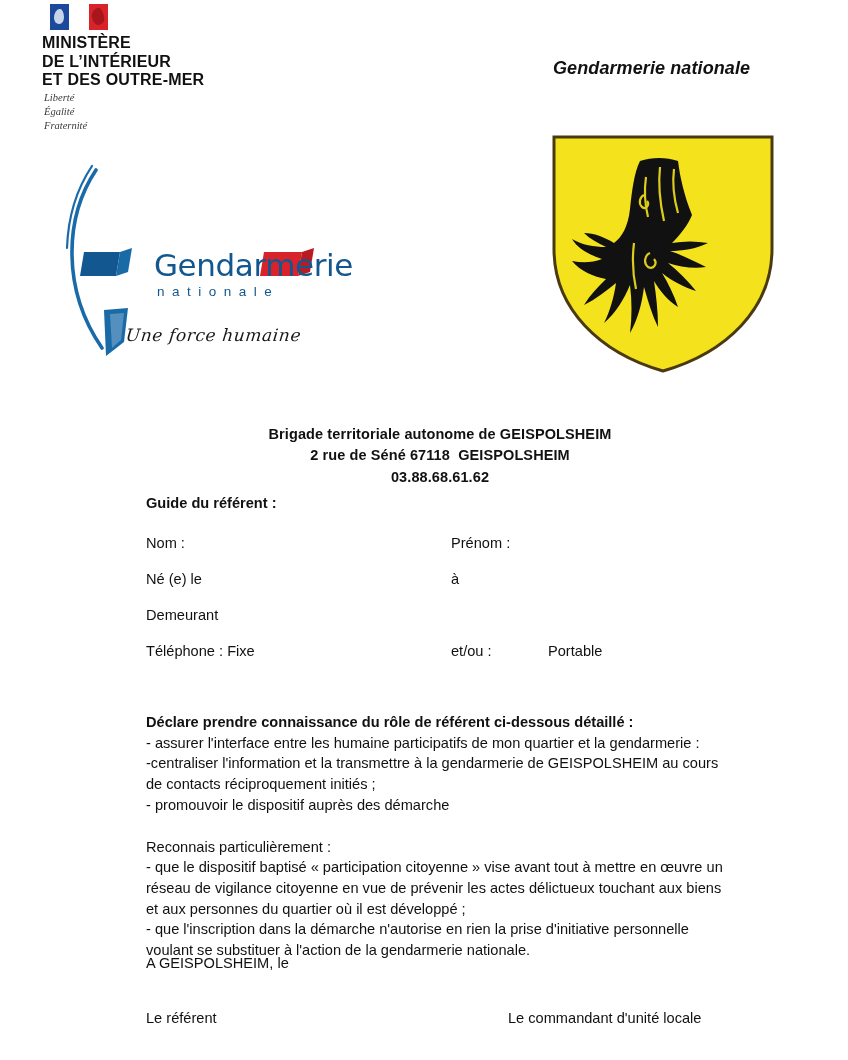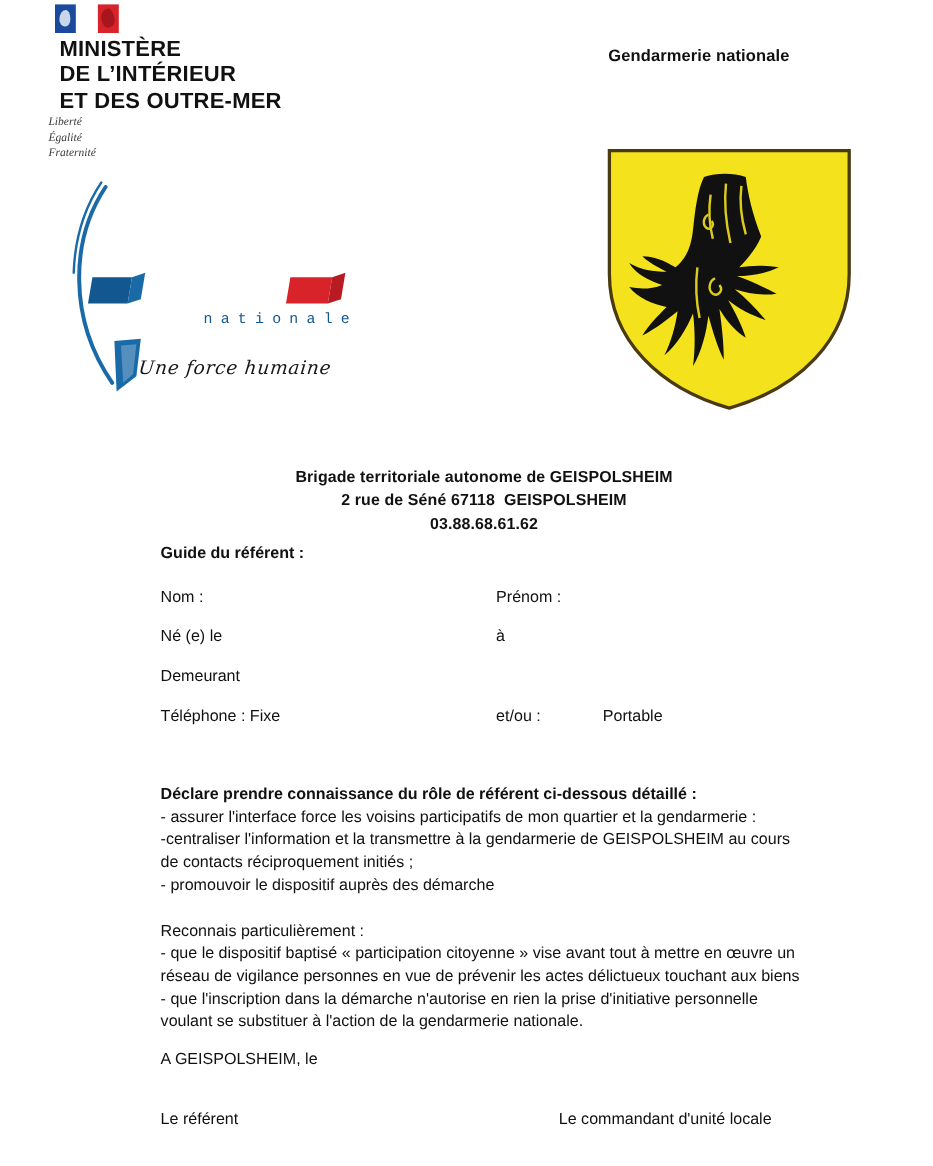--- a/index.html
+++ b/index.html
@@ -49,46 +49,46 @@
   .marianne .red::after {
     content: "";
     position: absolute;
     left: 3px; top: 4px;
     width: 12px; height: 17px;
     background: #a8161d;
     border-radius: 60% 30% 50% 40% / 50% 60% 40% 50%;
     transform: rotate(-12deg);
   }
   .ministry-name {
-    font-size: 20px;
+    font-size: 16px;
     font-weight: bold;
     letter-spacing: 0.2px;
     line-height: 1.17;
     color: #111;
-    margin-left: 12px;
   }
   .ministry-name div { white-space: nowrap; }
   .devise {
     margin-top: 1px;
     margin-left: 2px;
     font-family: "Liberation Serif", serif;
     font-style: italic;
     font-size: 10.5px;
     line-height: 1.32;
     color: #3a3a3a;
   }
 
   .corps-title {
     position: absolute;
     left: 553px;
-    top: 42px;
-    font-size: 15px;
+    top: 58px;
+    font-size: 18px;
     font-weight: bold;
     letter-spacing: 0.1px;
     white-space: nowrap;
+    font-style: italic;
   }
 
   
   .gend-logo {
     position: absolute;
     left: 58px;
     top: 160px;
     width: 300px;
     height: 210px;
   }
@@ -103,22 +103,21 @@
     line-height: 1;
     font-family: "DejaVu Sans", sans-serif;
   }
   .gend-sub {
     position: absolute;
     left: 99px;
     top: 124px;
     font-size: 13.5px;
     color: #12578f;
     letter-spacing: 7.5px;
-    font-family: Liberation Mono, monospace;
-    margin-left: 28px;
+    font-family: Liberation Sans, sans-serif;
   }
   .gend-tag {
     position: absolute;
     left: 68px;
     top: 165px;
     font-family: "DejaVu Serif", serif;
     font-style: italic;
     font-size: 17px;
     color: #15181c;
     letter-spacing: 0.6px;
@@ -227,20 +226,21 @@
   <svg width="300" height="210" viewBox="0 0 300 210" aria-hidden="true">
     <path d="M38,10 C6,58 4,130 44,188" fill="none" stroke="#1b6aa8" stroke-width="3.6" stroke-linecap="round"></path>
     <path d="M34,6 C18,30 10,58 9,88" fill="none" stroke="#1b6aa8" stroke-width="2.2" stroke-linecap="round"></path>
     <path d="M46,150 L70,148 L66,182 L48,196 Z" fill="#1b6aa8"></path>
     <path d="M52,154 L66,153 L63,180 L54,188 Z" fill="#ffffff" opacity="0.25"></path>
     <path d="M26,92 L62,92 L58,116 L22,116 Z" fill="#12578f"></path>
     <path d="M62,92 L74,88 L70,112 L58,116 Z" fill="#1b6aa8"></path>
     <path d="M206,92 L244,92 L240,116 L202,116 Z" fill="#d8232a"></path>
     <path d="M244,92 L256,88 L252,112 L240,116 Z" fill="#b81b22"></path>
   </svg>
+  <div class="gend-word">Gendarmerie</div>
   <div class="gend-sub">nationale</div>
   <div class="gend-tag">Une force humaine</div>
 </div>
 
 <div class="blason">
   <svg width="230" height="242" viewBox="0 0 230 242" aria-hidden="true">
     <path d="M6,4 H224 V116 C224,176 178,220 115,238 C52,220 6,176 6,116 Z" fill="#f3e21c" stroke="#4a3a10" stroke-width="3"></path>
     <g fill="#111111">
       <path d="M92,28 C86,40 84,58 82,76 C80,94 74,104 66,110
                C56,104 46,100 36,100 C42,106 50,110 58,114
@@ -297,30 +297,31 @@
 
   <div class="row">
     <span class="left">Téléphone : Fixe</span>
     <span class="mid">et/ou :</span>
     <span class="right">Portable</span>
   </div>
 </div>
 
 <div class="body-text">
   <p class="strong">Déclare prendre connaissance du rôle de référent ci-dessous détaillé :</p>
-  <p>- assurer l'interface force les voisins participatifs de mon quartier et la gendarmerie :</p>
+  <p>- assurer l'interface entre les humaine participatifs de mon quartier et la gendarmerie :</p>
   <p>-centraliser l'information et la transmettre à la gendarmerie de GEISPOLSHEIM au cours</p>
   <p>de contacts réciproquement initiés ;</p>
   <p>- promouvoir le dispositif auprès  des démarche</p>
 
   <div class="gap"></div>
 
   <p>Reconnais particulièrement :</p>
   <p>- que le dispositif baptisé « participation citoyenne » vise avant tout à mettre en œuvre un</p>
-  <p>réseau de vigilance personnes en vue de prévenir les actes délictueux touchant aux biens</p>
+  <p>réseau de vigilance citoyenne en vue de prévenir les actes délictueux touchant aux biens</p>
+  <p>et aux personnes du quartier où il est développé ;</p>
   <p>- que l'inscription dans la démarche n'autorise en rien la prise d'initiative personnelle</p>
   <p>voulant se substituer à l'action de la gendarmerie nationale.</p>
 </div>
 
 <div class="place-date">A GEISPOLSHEIM, le</div>
 
 <div class="signatures">
   <span class="sig-left">Le référent</span>
   <span class="sig-right">Le commandant d'unité locale</span>
 </div>

